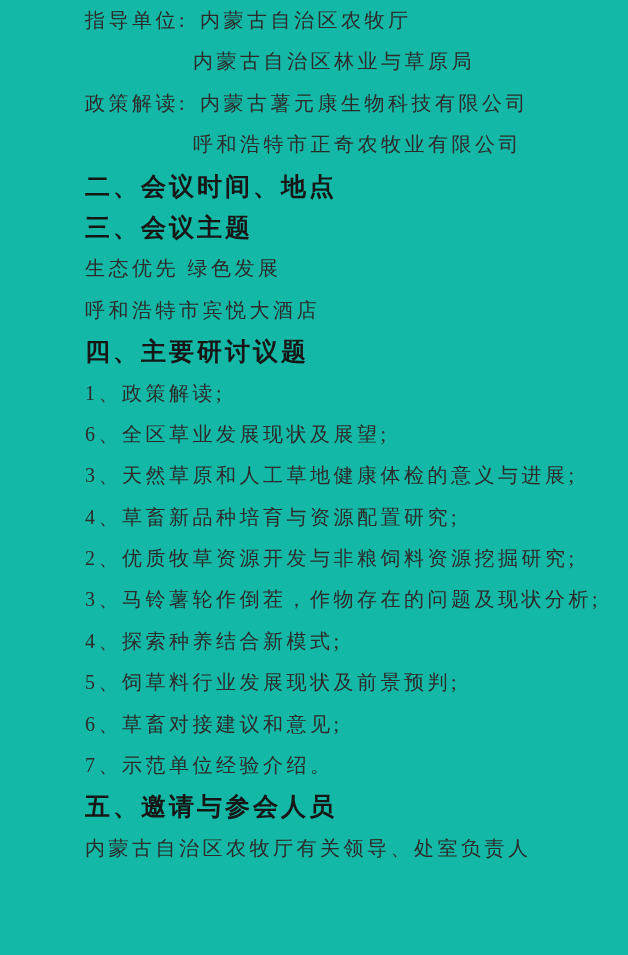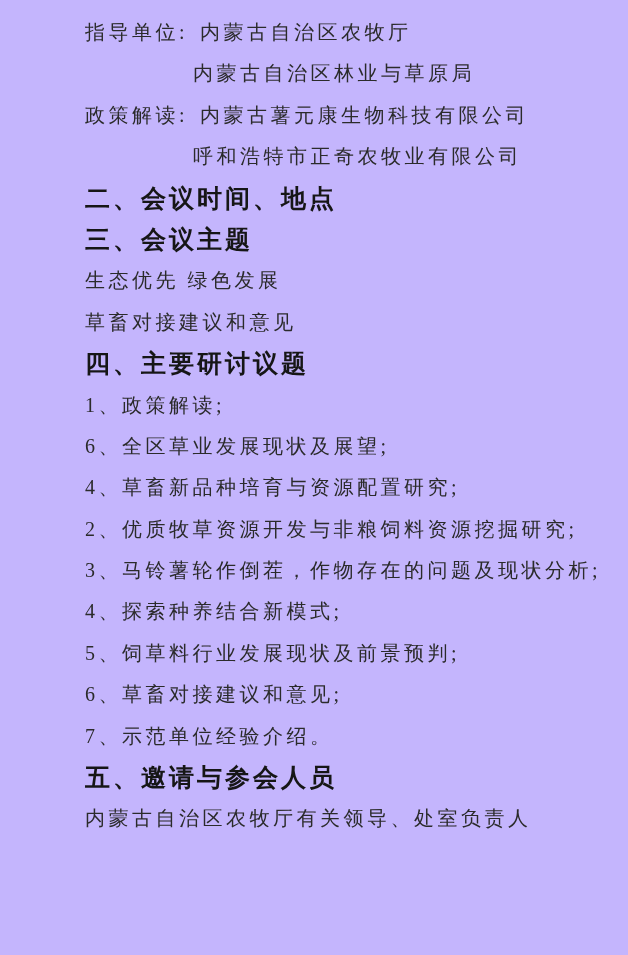--- a/index.html
+++ b/index.html
@@ -5,23 +5,23 @@
   html, body {
     margin: 0;
     padding: 0;
     background: #ffffff;
   }
   .page {
     position: relative;
     width: 628px;
     height: 955px;
     box-sizing: border-box;
-    padding: 12px 30px 0 85px;
+    padding: 0 30px 0 85px;
     overflow: hidden;
-    background: #c4b5fd;
+    background: #14b8a6;
   }
   .line {
     margin: 0;
     height: 41.4px;
     line-height: 41.4px;
     white-space: nowrap;
   }
   .body-text {
     font-family: "Liberation Serif", "DejaVu Serif", serif;
     font-size: 20px;
@@ -50,25 +50,26 @@
 
   <p class="line body-text"><span class="label">指导单位:</span><span>内蒙古自治区农牧厅</span></p>
   <p class="line body-text indent"><span>内蒙古自治区林业与草原局</span></p>
   <p class="line body-text"><span class="label">政策解读:</span><span>内蒙古薯元康生物科技有限公司</span></p>
   <p class="line body-text indent"><span>呼和浩特市正奇农牧业有限公司</span></p>
 
   <p class="line heading">二、会议时间、地点</p>
 
   <p class="line heading">三、会议主题</p>
   <p class="line body-text">生态优先 绿色发展</p>
-  <p class="line body-text">草畜对接建议和意见</p>
+  <p class="line body-text">呼和浩特市宾悦大酒店</p>
 
   <p class="line heading">四、主要研讨议题</p>
   <p class="line body-text">1、政策解读;</p>
   <p class="line body-text">6、全区草业发展现状及展望;</p>
+  <p class="line body-text">3、天然草原和人工草地健康体检的意义与进展;</p>
   <p class="line body-text">4、草畜新品种培育与资源配置研究;</p>
   <p class="line body-text">2、优质牧草资源开发与非粮饲料资源挖掘研究;</p>
   <p class="line body-text">3、马铃薯轮作倒茬，作物存在的问题及现状分析;</p>
   <p class="line body-text">4、探索种养结合新模式;</p>
   <p class="line body-text">5、饲草料行业发展现状及前景预判;</p>
   <p class="line body-text">6、草畜对接建议和意见;</p>
   <p class="line body-text">7、示范单位经验介绍。</p>
 
   <p class="line heading">五、邀请与参会人员</p>
   <p class="line body-text">内蒙古自治区农牧厅有关领导、处室负责人</p>

